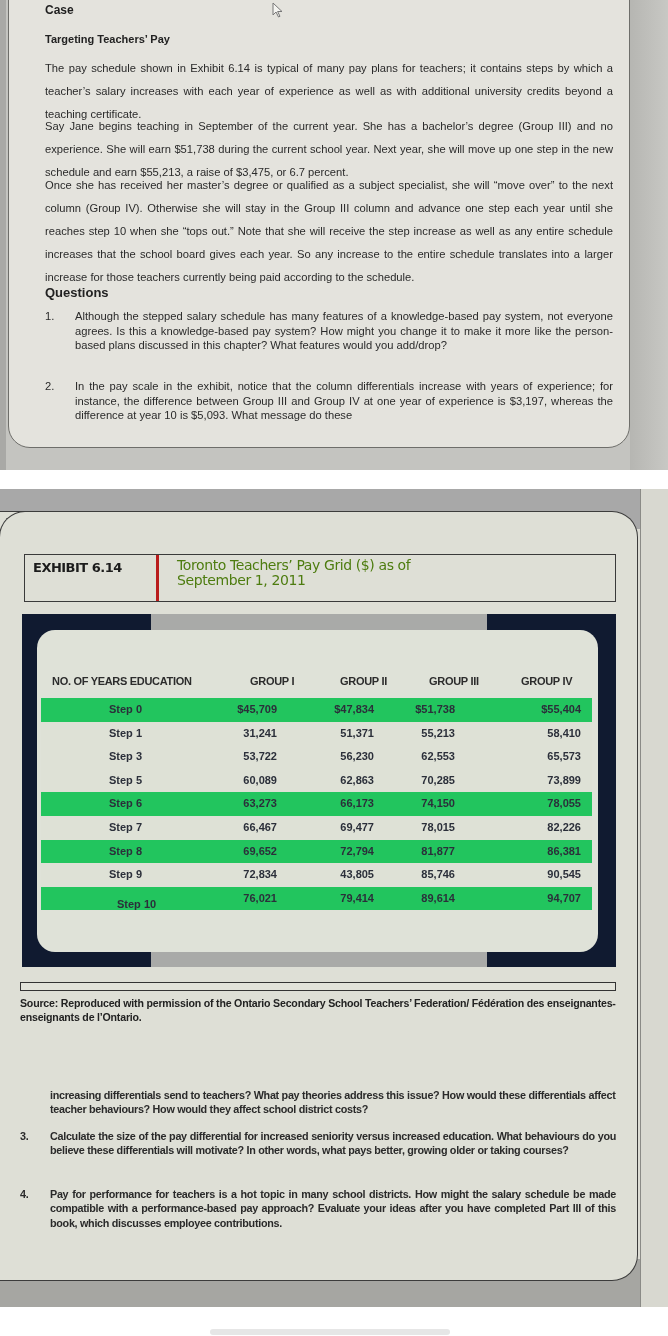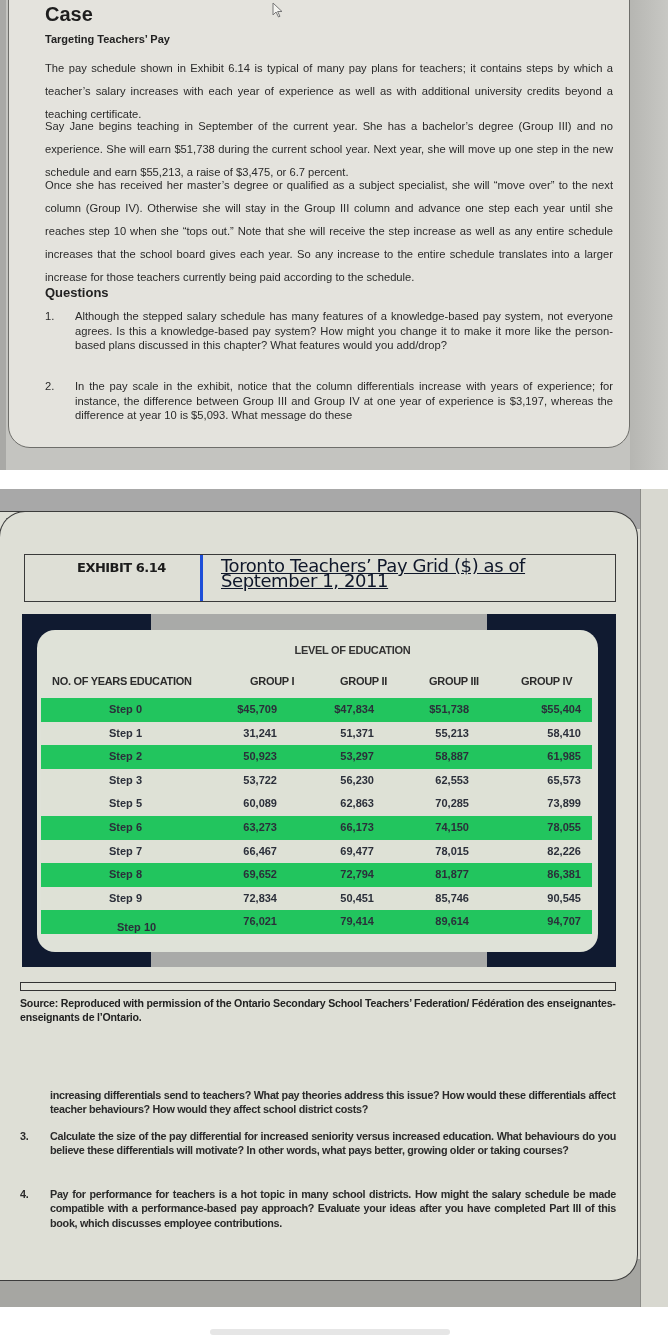--- a/index.html
+++ b/index.html
@@ -20,21 +20,21 @@
       background: #a9a9a6;
     }
     .case-box {
       position: absolute; left: 8px; top: -20px; width: 622px; height: 468px;
       background: #e4e3dd;
       border: 1.5px solid #6e6e6a;
       border-radius: 0 0 22px 22px;
     }
     .case-title {
       position: absolute; left: 36px; top: 2px;
-      font-size: 20px; font-weight: bold; color: #1e1e1e;
+      font-size: 12px; font-weight: bold; color: #1e1e1e;
     }
     .case-subtitle {
       position: absolute; left: 36px; top: 32px;
       font-size: 11px; font-weight: bold; color: #222;
     }
     .case-para {
       position: absolute; left: 36px; width: 568px;
       font-size: 11.2px; line-height: 23px; color: #2a2a2a;
       text-align: justify;
     }
@@ -83,32 +83,30 @@
       border-top: 1.5px solid #3c3c3c; border-left: 1.5px solid #3c3c3c;
       border-radius: 26px 0 0 0;
     }
     .exhibit-header {
       position: absolute; left: 24px; top: 65px; width: 592px; height: 48px;
       border: 1.2px solid #3a3a3a;
       display: flex;
     }
     .exhibit-label {
       width: 134px; height: 100%;
-      border-right: 3px solid #1d4ed8;
+      border-right: 3px solid #b91c1c;
       font-family: "DejaVu Sans", sans-serif;
       font-size: 13px; font-weight: bold; letter-spacing: -0.5px; color: #1c1c1c;
       padding: 5px 0 0 8px;
-      margin-left: 44px;
     }
     .exhibit-title {
       padding: 3px 0 0 18px;
       font-family: "DejaVu Sans", sans-serif;
-      font-size: 18px; line-height: 15px; color: #0f172a; letter-spacing: -0.4px;
+      font-size: 14px; line-height: 15px; color: #4d7c0f; letter-spacing: -0.4px;
       white-space: pre-line;
-      text-decoration: underline;
     }
 
     .table-outer {
       position: absolute; left: 22px; top: 125px; width: 594px; height: 353px;
       background: #101a30;
     }
     .table-outer .gray-top {
       position: absolute; left: 129px; top: 0; width: 336px; height: 16px;
       background: #a9aaa8;
     }
@@ -137,21 +135,21 @@
     .trow {
       position: relative; height: 23.6px;
       font-size: 11px; font-weight: bold; color: #2b2f3a;
     }
     .trow.odd { background: #22c55e; }
     .trow.even { background: #dee1d6; }
     .trow .cell { position: absolute; top: 5px; }
     .trow .step { left: 68px; }
     .trow .g1 { right: 315px; }
     .trow .g2 { right: 218px; }
-    .trow .g3 { right: 123px; margin-left: 24px; }
+    .trow .g3 { right: 137px; margin-left: 24px; }
     .trow .g4 { right: 11px; }
 
     .source-bar {
       position: absolute; left: 20px; top: 493px; width: 596px; height: 9px;
       border: 1.2px solid #333; background: #e2e3da;
     }
     .source-text {
       position: absolute; left: 20px; top: 507px; width: 600px;
       font-size: 10.6px; line-height: 14px; color: #222; font-weight: bold;
       letter-spacing: -0.2px;
@@ -216,21 +214,20 @@
     <div class="exhibit-label">EXHIBIT 6.14</div>
     <div class="exhibit-title">Toronto Teachers’ Pay Grid ($) as of
 September 1, 2011</div>
   </div>
 
   <div class="table-outer">
     <div class="gray-top"></div>
     <div class="gray-bottom"></div>
 
     <div class="table-inner">
-      <div class="loe-label">LEVEL OF EDUCATION</div>
 
       <div class="col-header" style="left:15px;">NO. OF YEARS EDUCATION</div>
       <div class="col-header" style="left:213px;">GROUP I</div>
       <div class="col-header" style="left:303px;">GROUP II</div>
       <div class="col-header" style="left:392px;">GROUP III</div>
       <div class="col-header" style="left:484px;">GROUP IV</div>
 
       <div class="rows">
         <div class="trow odd">
           <span class="cell step">Step 0</span>
@@ -239,27 +236,20 @@
           <span class="cell g3">$51,738</span>
           <span class="cell g4">$55,404</span>
         </div>
         <div class="trow even">
           <span class="cell step">Step 1</span>
           <span class="cell g1">31,241</span>
           <span class="cell g2">51,371</span>
           <span class="cell g3">55,213</span>
           <span class="cell g4">58,410</span>
         </div>
-        <div class="trow odd">
-          <span class="cell step">Step 2</span>
-          <span class="cell g1">50,923</span>
-          <span class="cell g2">53,297</span>
-          <span class="cell g3">58,887</span>
-          <span class="cell g4">61,985</span>
-        </div>
         <div class="trow even">
           <span class="cell step">Step 3</span>
           <span class="cell g1">53,722</span>
           <span class="cell g2">56,230</span>
           <span class="cell g3">62,553</span>
           <span class="cell g4">65,573</span>
         </div>
         <div class="trow even">
           <span class="cell step">Step 5</span>
           <span class="cell g1">60,089</span>
@@ -284,21 +274,21 @@
         <div class="trow odd">
           <span class="cell step">Step 8</span>
           <span class="cell g1">69,652</span>
           <span class="cell g2">72,794</span>
           <span class="cell g3">81,877</span>
           <span class="cell g4">86,381</span>
         </div>
         <div class="trow even">
           <span class="cell step">Step 9</span>
           <span class="cell g1">72,834</span>
-          <span class="cell g2">50,451</span>
+          <span class="cell g2">43,805</span>
           <span class="cell g3">85,746</span>
           <span class="cell g4">90,545</span>
         </div>
         <div class="trow odd">
           <span class="cell step" style="left:76px;margin-top:6px;">Step 10</span>
           <span class="cell g1">76,021</span>
           <span class="cell g2">79,414</span>
           <span class="cell g3">89,614</span>
           <span class="cell g4">94,707</span>
         </div>

